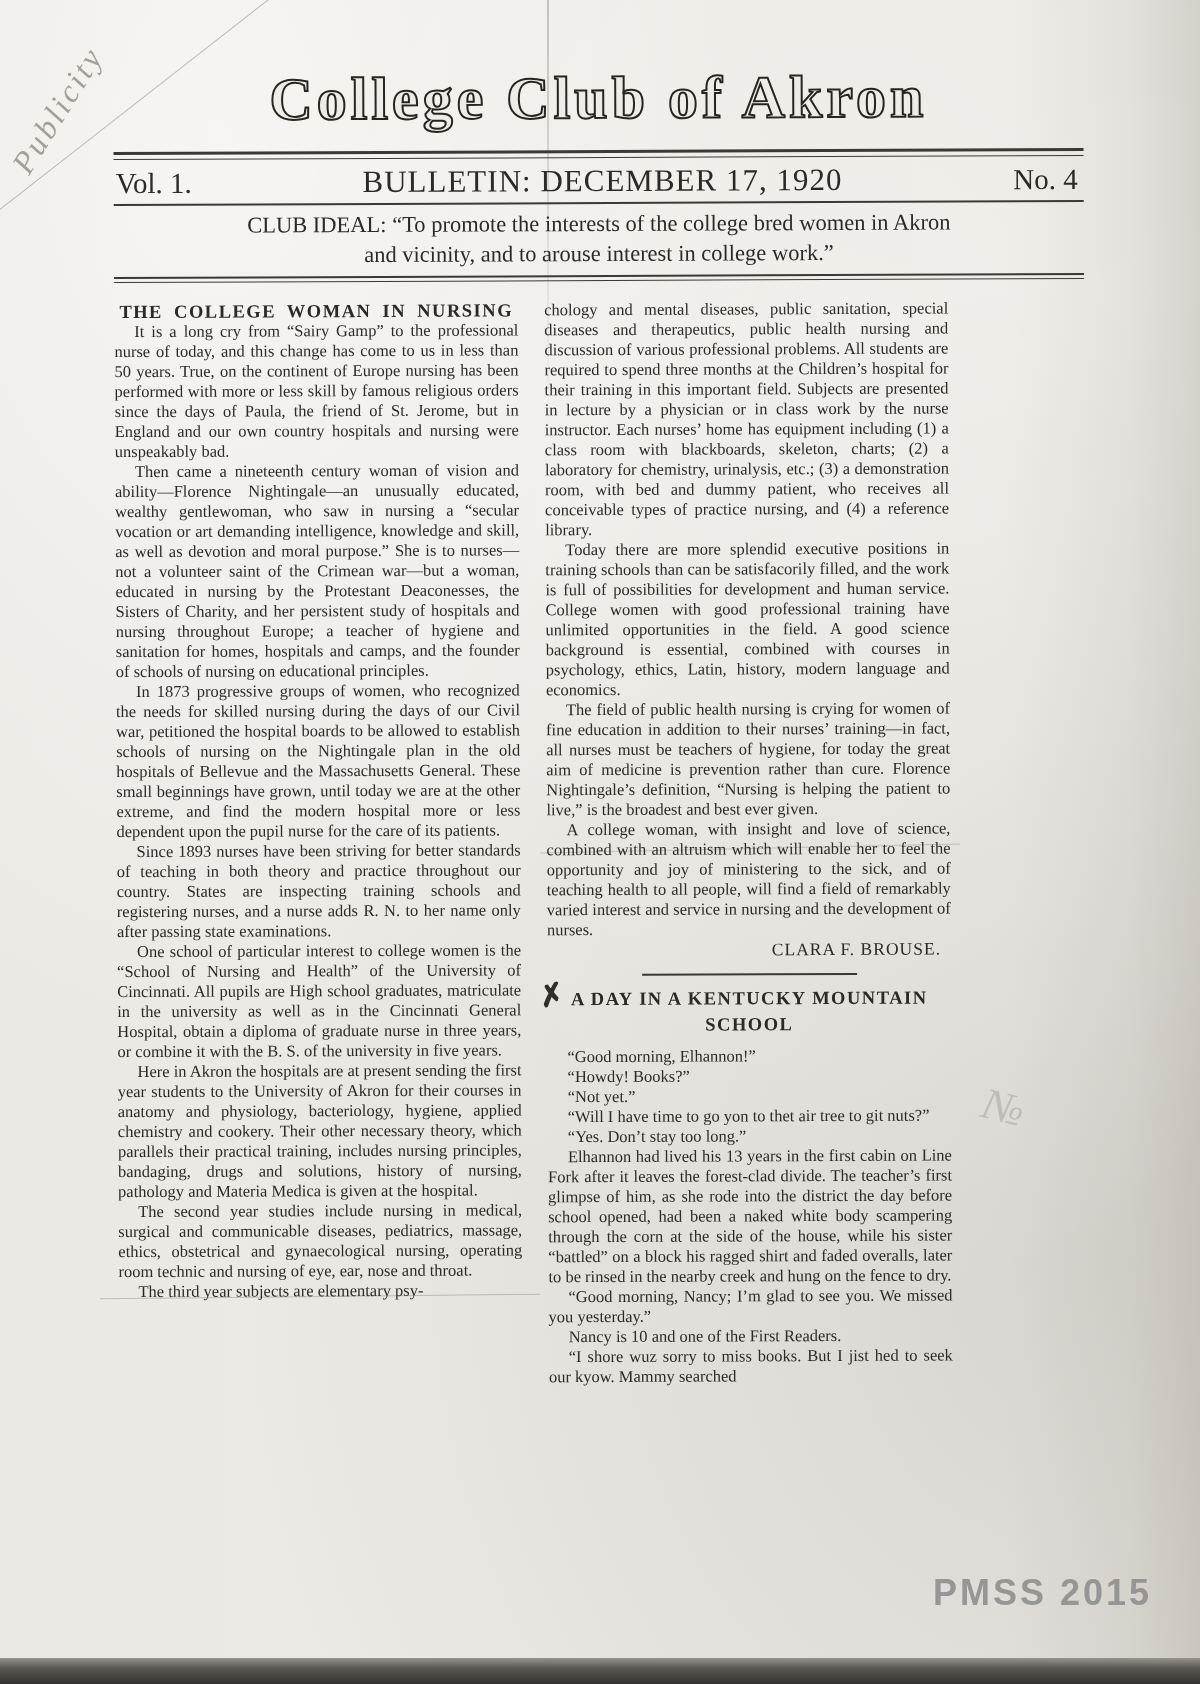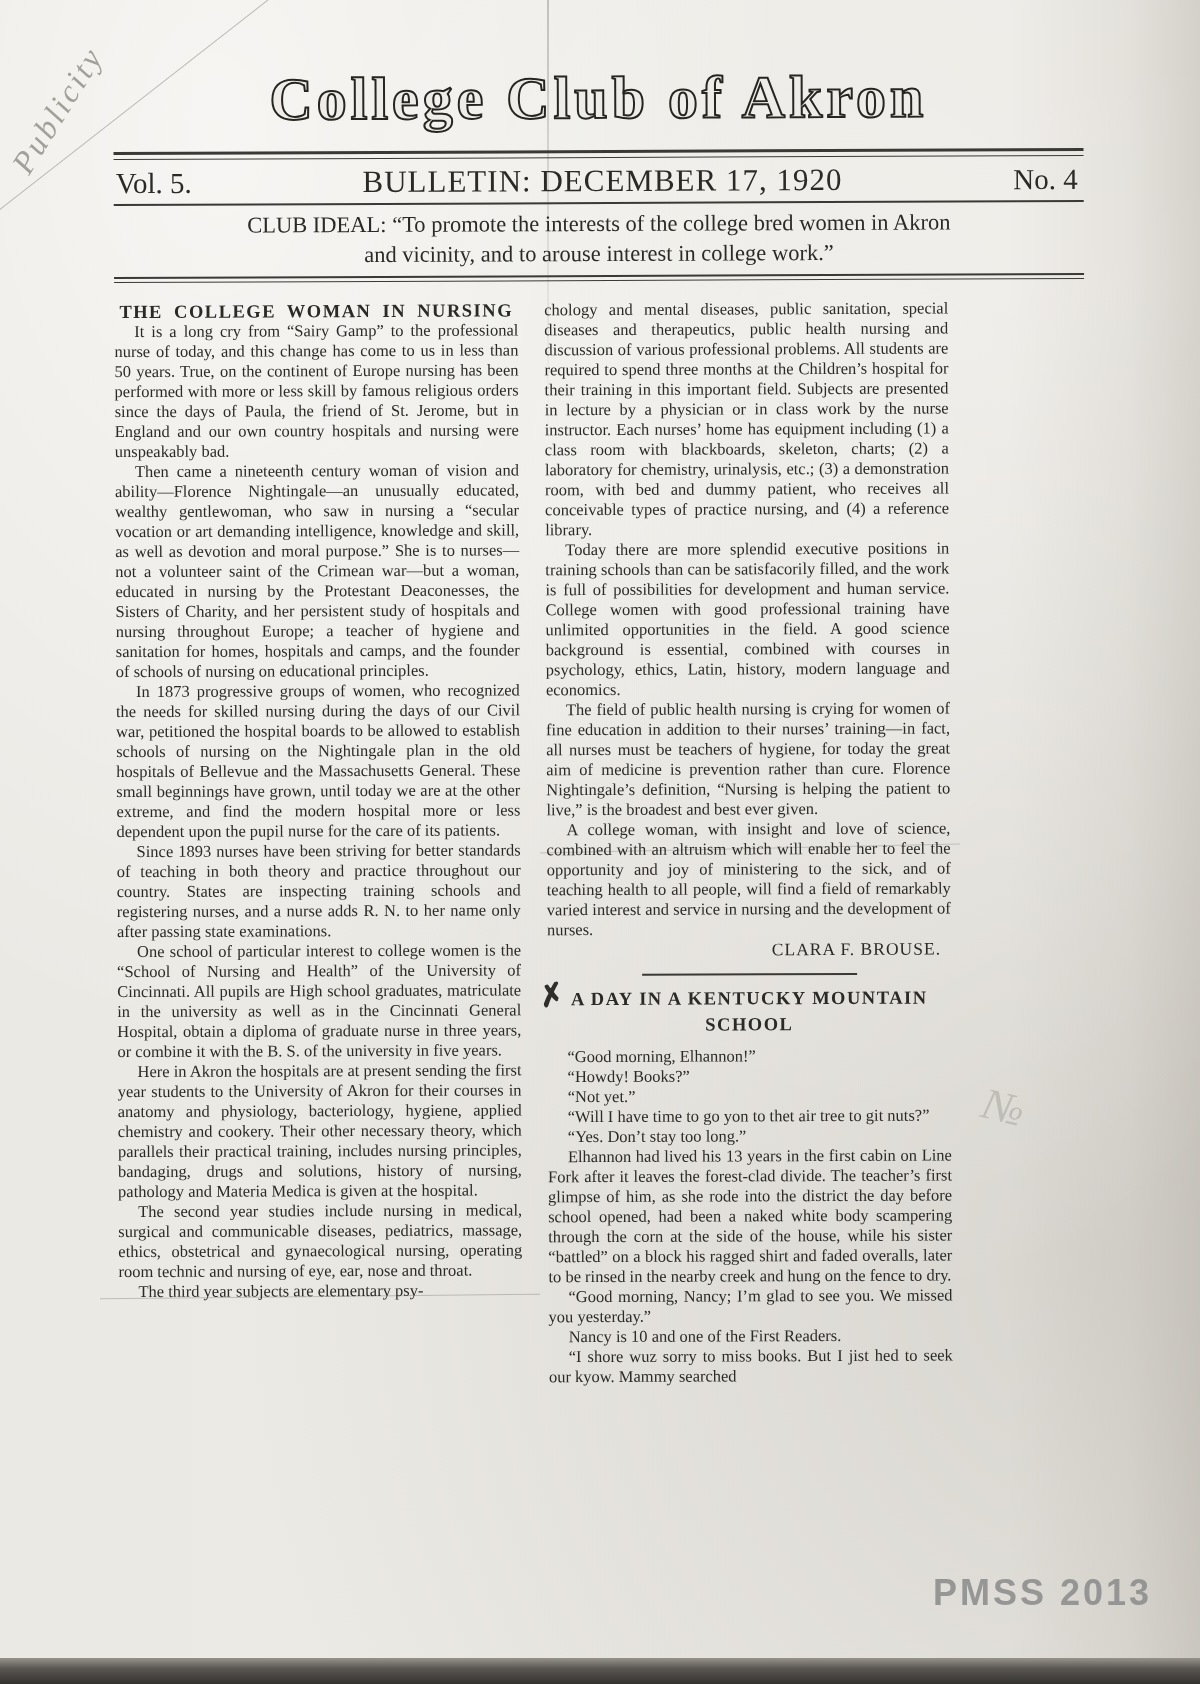--- a/index.html
+++ b/index.html
@@ -104,21 +104,21 @@
 
 <div class="handwriting">Publicity</div>
 
 <div class="content">
 
   <div class="masthead-title">College Club of Akron</div>
 
   <div class="rule-double"></div>
 
   <div class="masthead-row">
-    <span class="vol-label">Vol. 5.</span>
+    <span class="vol-label">Vol. 1.</span>
     <span class="bulletin-label">BULLETIN: DECEMBER 17, 1920</span>
     <span class="no-label">No. 4</span>
   </div>
 
   <div class="rule-single"></div>
 
   <div class="club-ideal">
     <div>CLUB IDEAL: “To promote the interests of the college bred women in Akron</div>
     <div>and vicinity, and to arouse interest in college work.”</div>
   </div>
@@ -168,14 +168,14 @@
           <p>“Good morning, Nancy; I’m glad to see you. We missed you yesterday.”</p>
           <p>Nancy is 10 and one of the First Readers.</p>
           <p>“I shore wuz sorry to miss books.  But I jist hed to seek our kyow.  Mammy searched</p>
         </div>
     </div>
 
   </div>
 </div>
 
 <div class="scribble">№</div>
-<div class="watermark">PMSS 2013</div>
+<div class="watermark">PMSS 2015</div>
 <div class="bottom-band"></div>
 
 </body></html>

